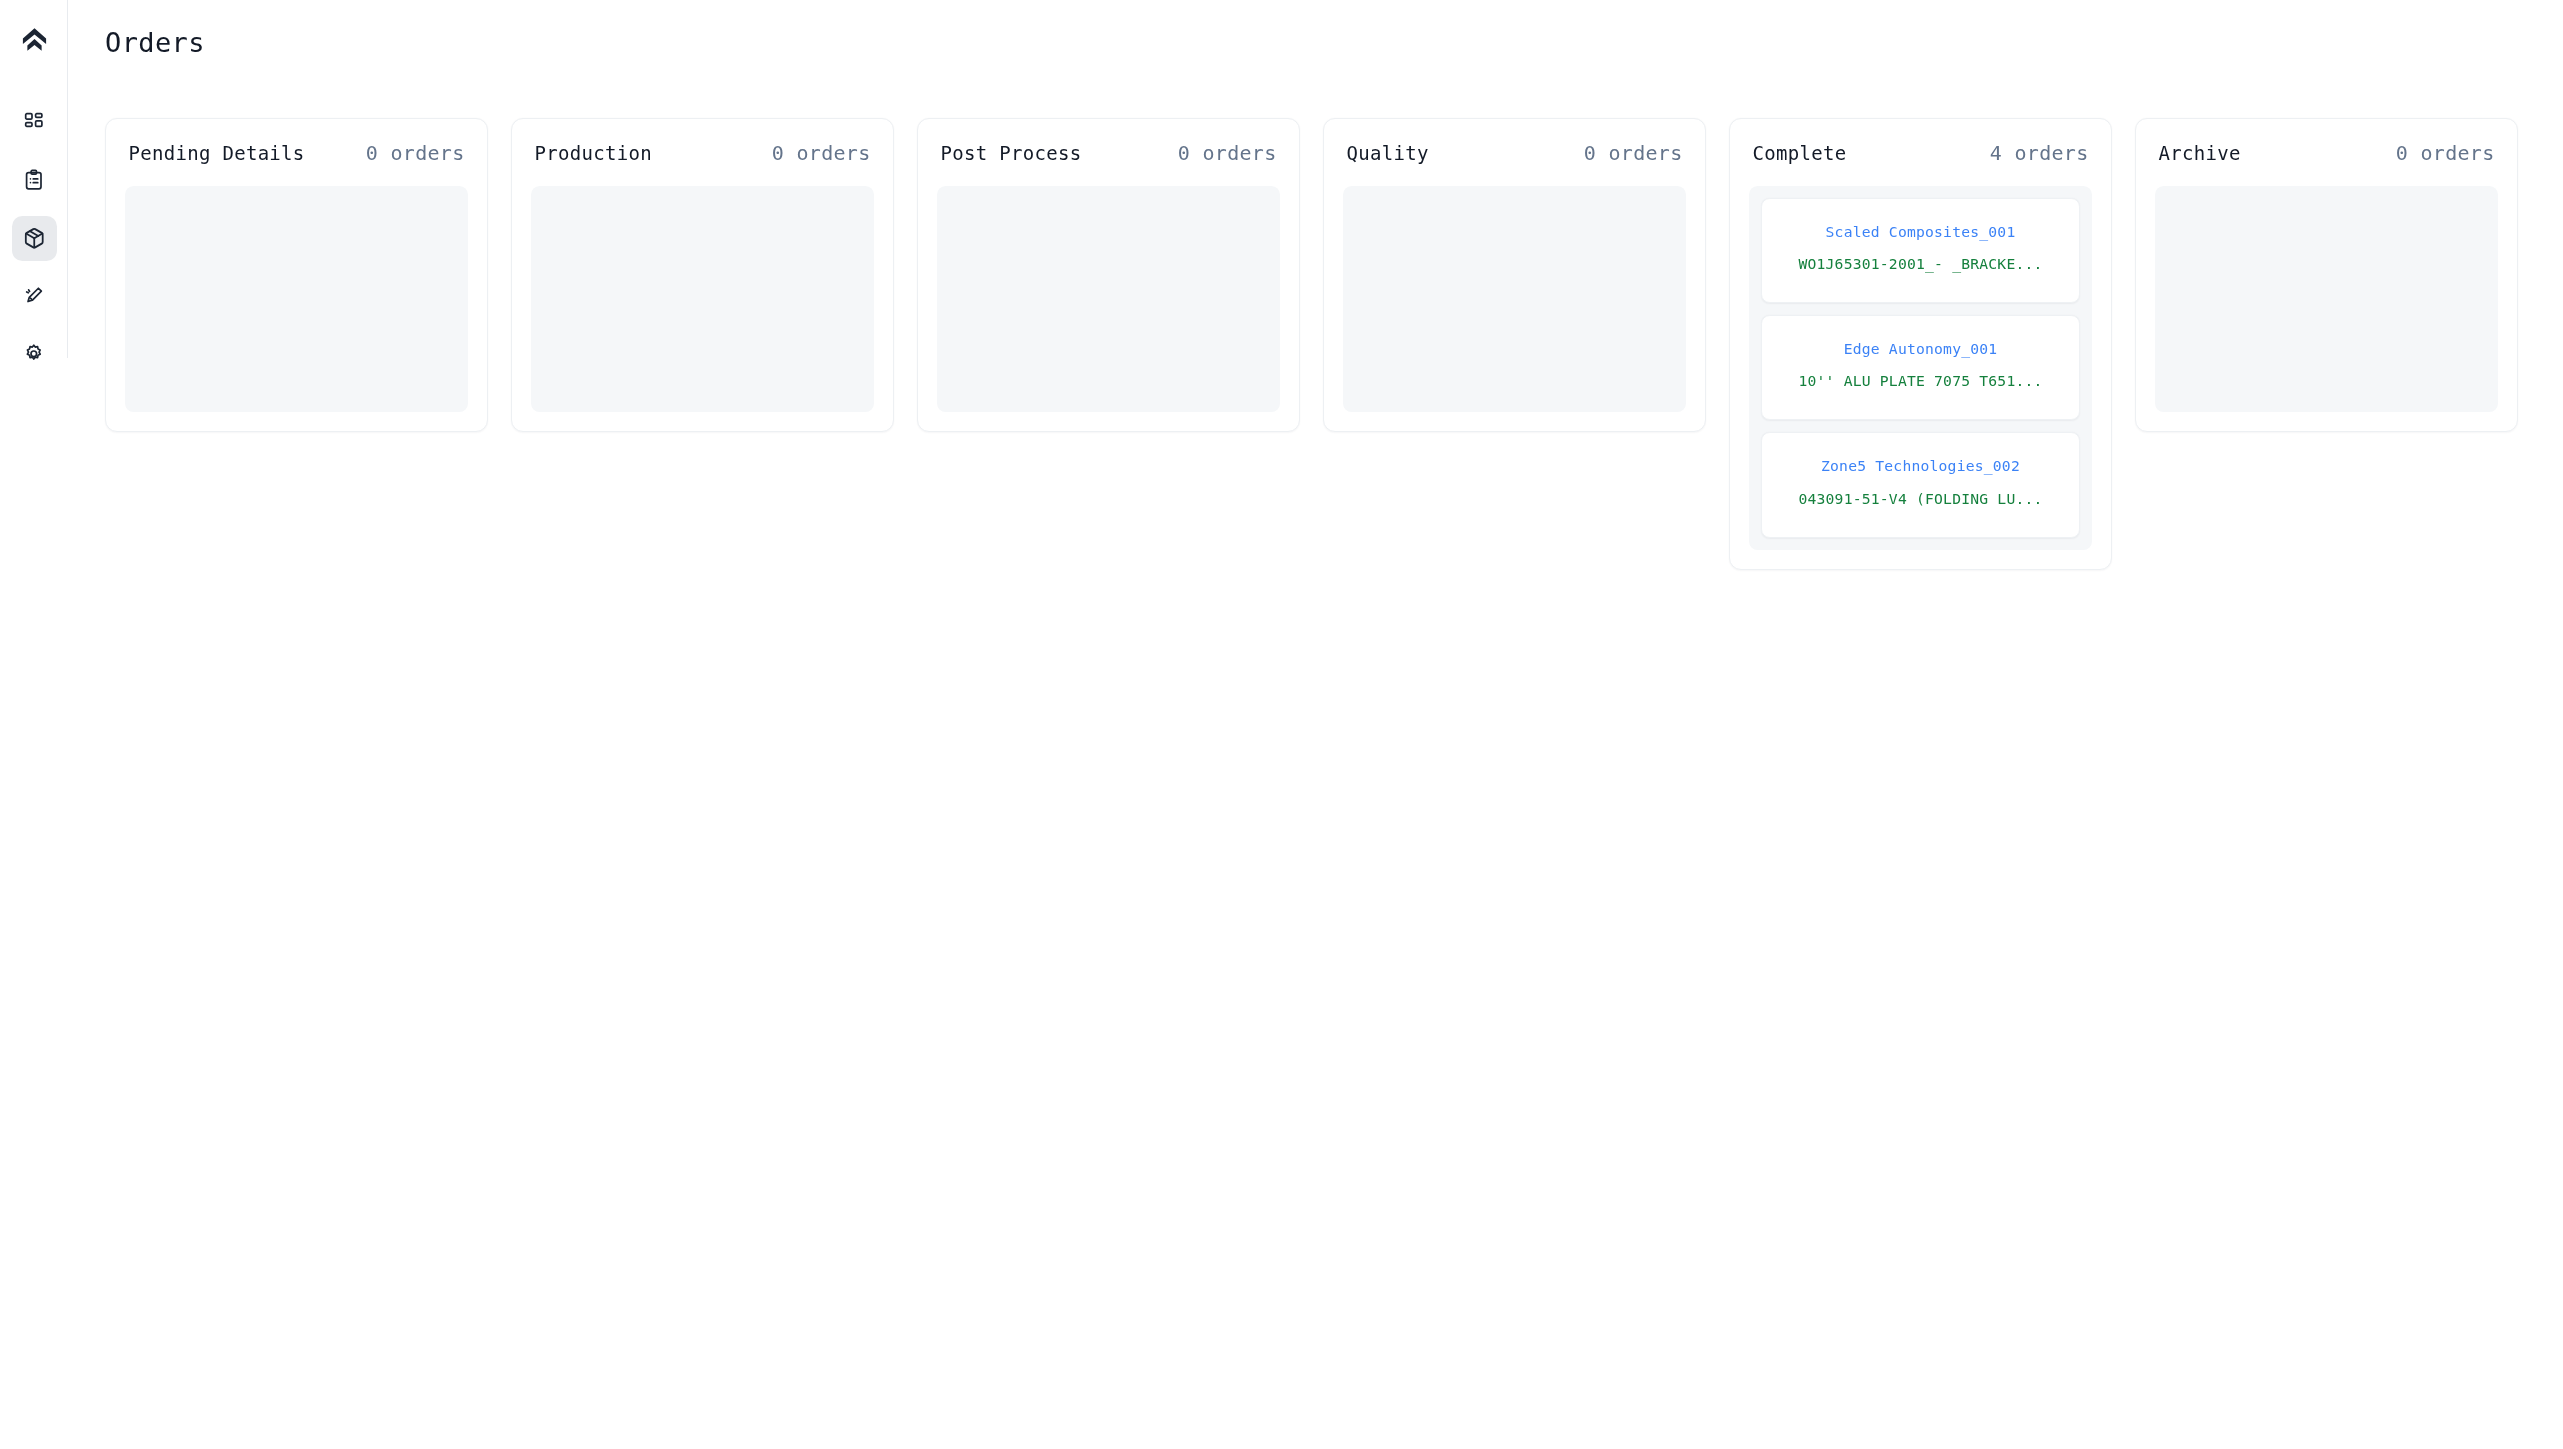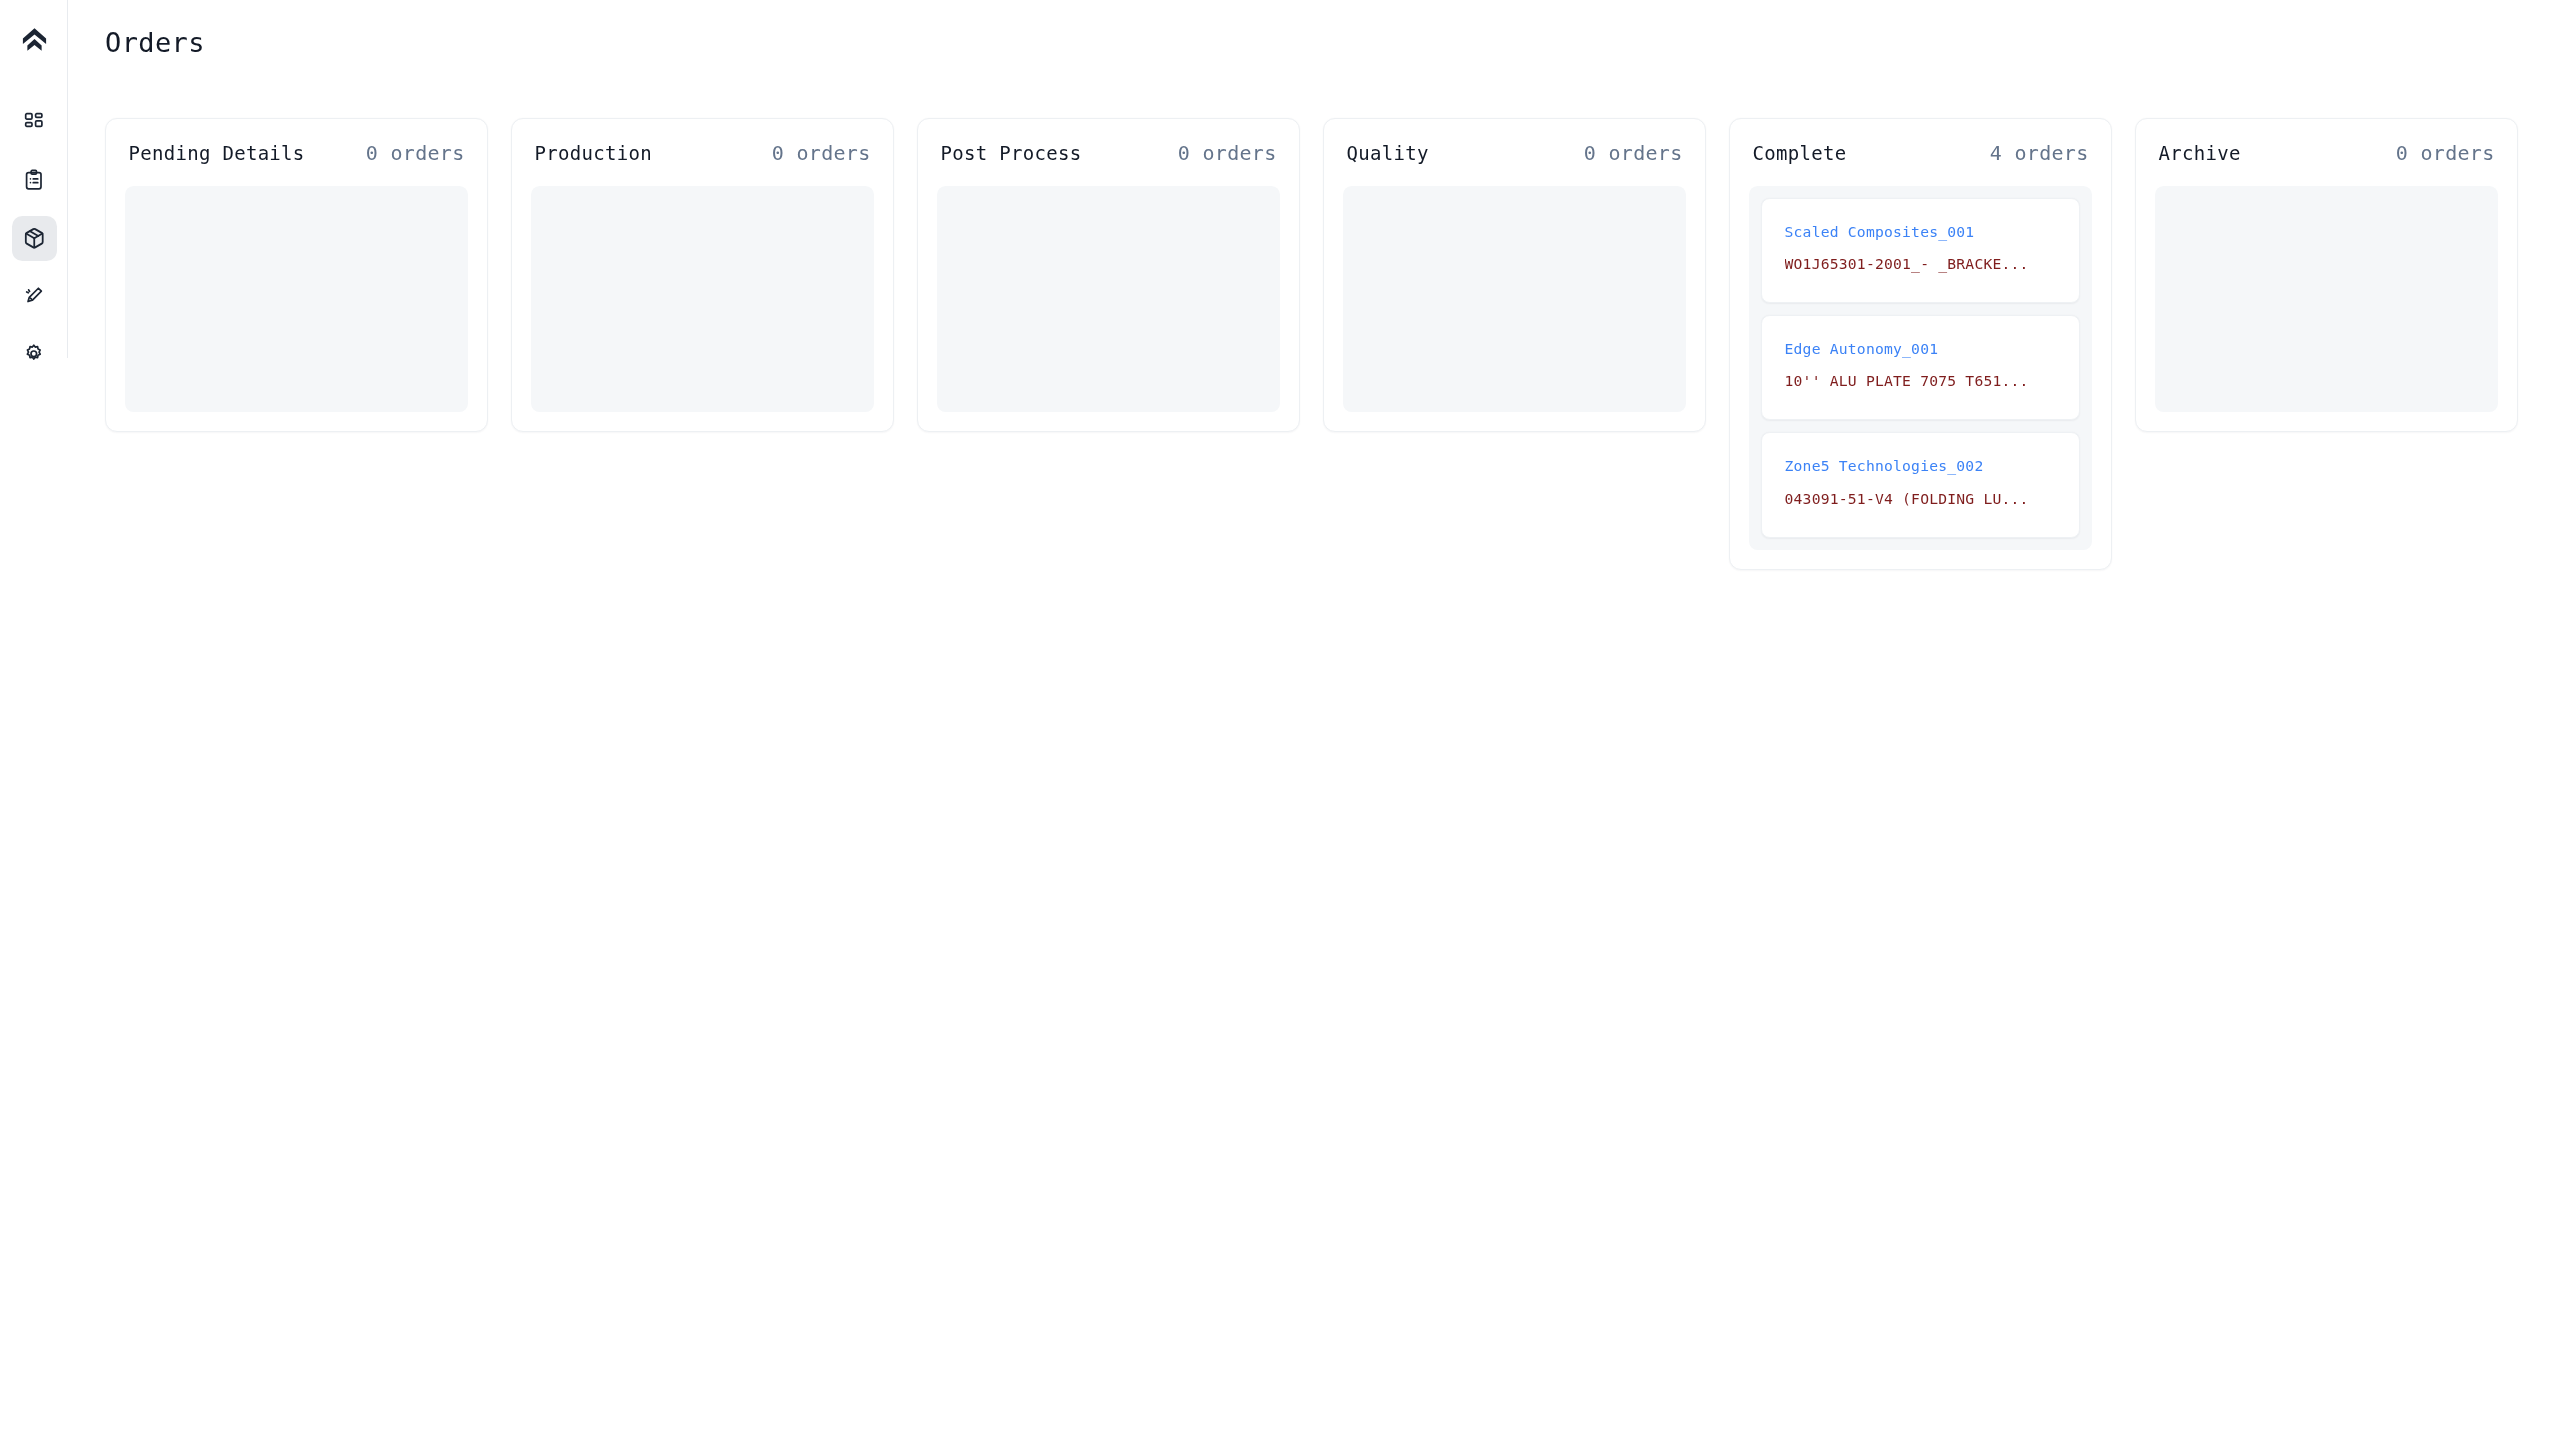--- a/index.html
+++ b/index.html
@@ -60,20 +60,21 @@
     color: #131a27;
     letter-spacing: 0.4px;
     line-height: 1;
     margin-bottom: 62px;
   }
 
   .board {
     display: flex;
     align-items: flex-start;
     gap: 23px;
+    text-align: center;
   }
   .column {
     width: 383px;
     flex: 0 0 383px;
     background: #ffffff;
     border: 0.9px solid #edf0f3;
     border-radius: 12px;
     padding: 19px 19px 19px 19px;
     box-shadow: 0 0.9px 1.7px rgba(16,24,40,0.04);
   }
@@ -119,21 +120,21 @@
   }
   .card-customer {
     font-size: 14.7px;
     color: #3b82f6;
     letter-spacing: 0.2px;
     line-height: 1.15;
     margin-bottom: 15.5px;
   }
   .card-part {
     font-size: 14.7px;
-    color: #7f1d1d;
+    color: #15803d;
     letter-spacing: 0.2px;
     line-height: 1.15;
     white-space: nowrap;
     overflow: hidden;
   }
 </style>
 </head>
 <body>
 
 <div class="app">

